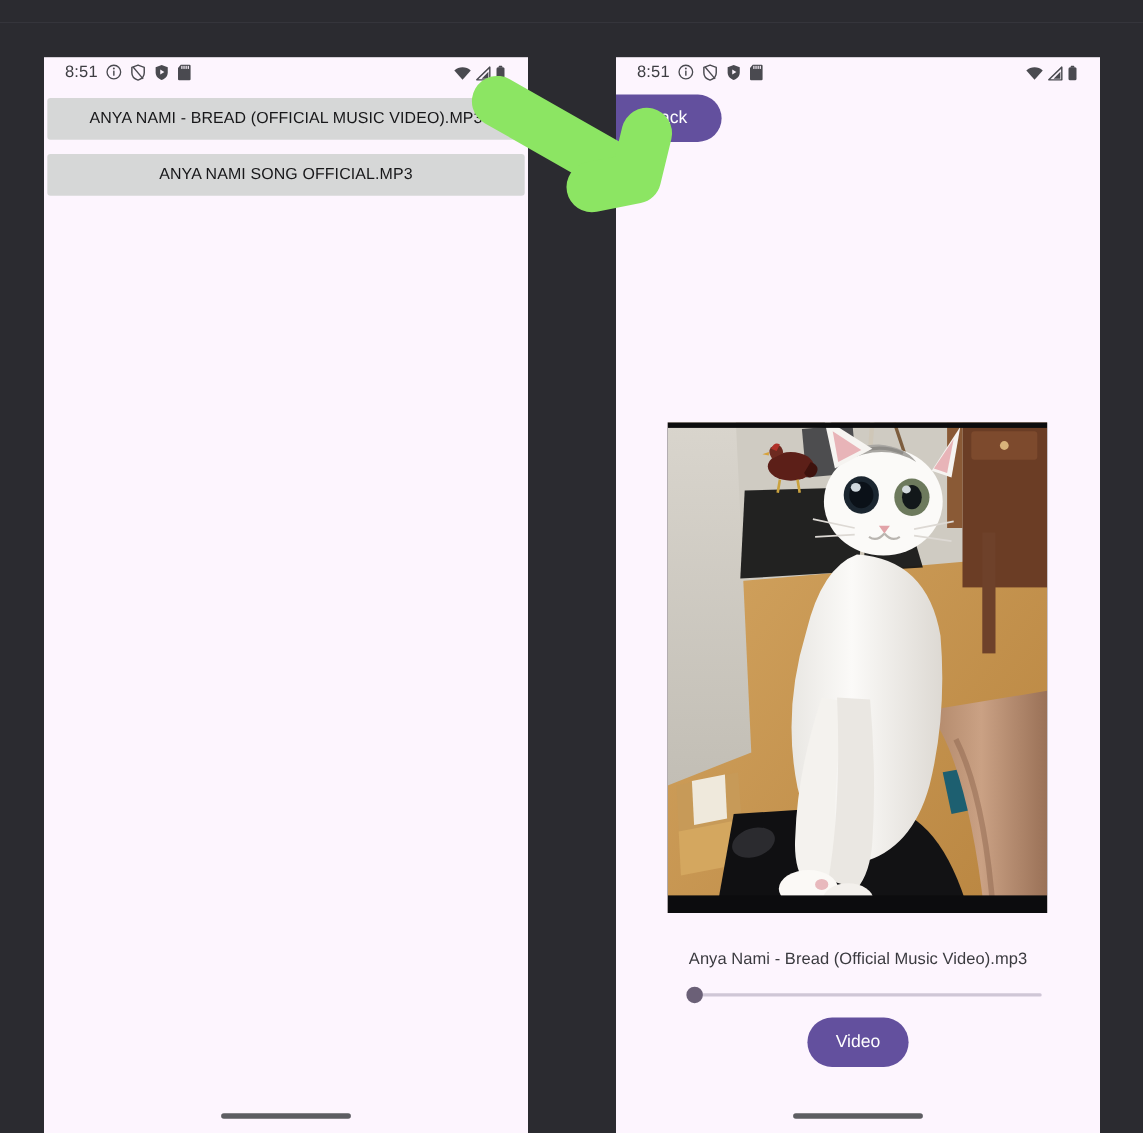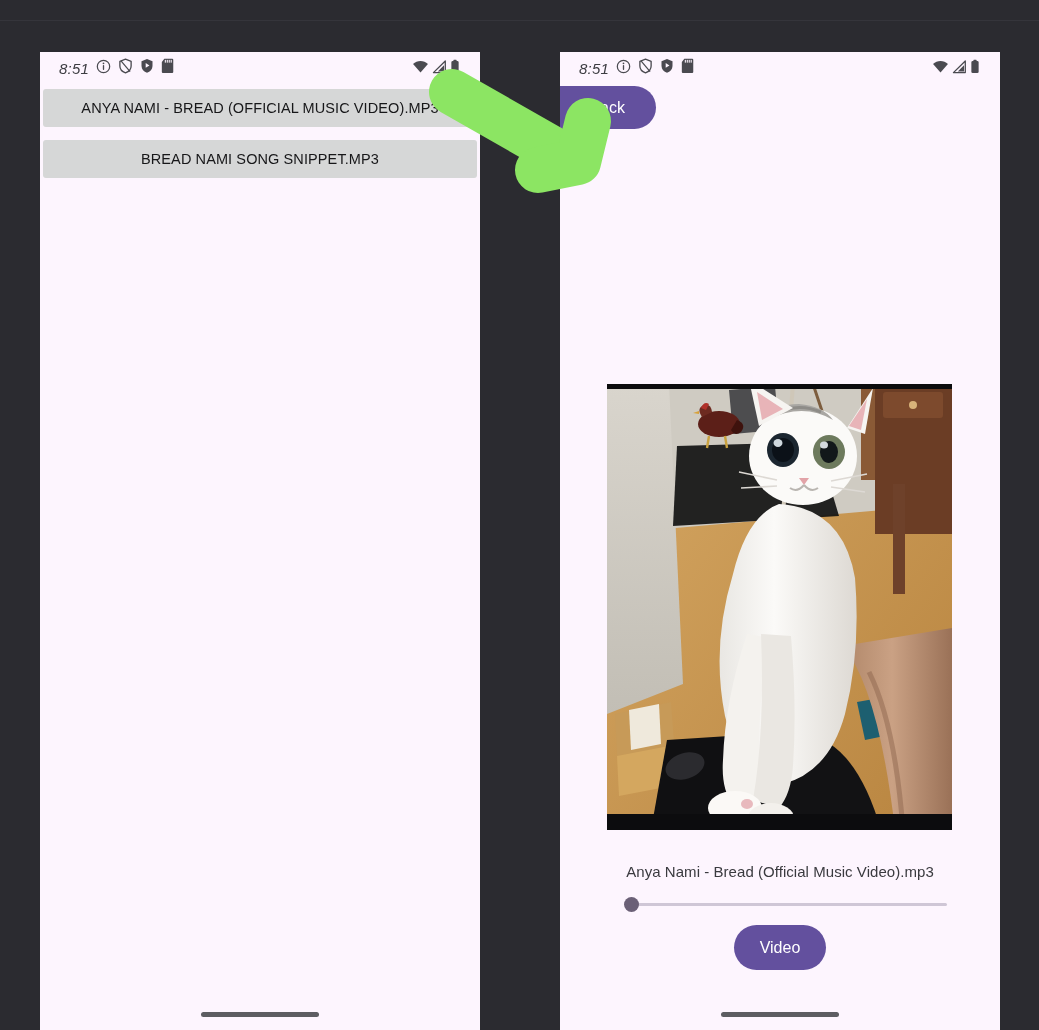--- a/index.html
+++ b/index.html
@@ -42,23 +42,21 @@
   
   .statusbar {
     position: relative;
     height: 32px;
     width: 100%;
   }
   .sb-left {
     position: absolute;
     left: 19px; top: 6px;
     display: flex;
-    align-items: center;
     gap: 7px;
-    font-style: italic;
   }
   .sb-clock {
     font-size: 15px;
     color: #3d3d42;
     letter-spacing: .2px;
     line-height: 1;
   }
   .sb-right {
     position: absolute;
     right: 20px; top: 7px;
@@ -250,21 +248,21 @@
             </svg>
         </span>
       </div>
     </div>
 
     <div class="file-list">
       <div class="file-item">
         <span class="file-item-label">ANYA NAMI - BREAD (OFFICIAL MUSIC VIDEO).MP3</span>
       </div>
       <div class="file-item">
-        <span class="file-item-label">BREAD NAMI SONG SNIPPET.MP3</span>
+        <span class="file-item-label">ANYA NAMI SONG OFFICIAL.MP3</span>
       </div>
     </div>
 
     <div class="gesture-bar"></div>
   </div>
 
   <div class="panel" id="panel-right">
 
     <div class="statusbar">
       <div class="sb-left">

